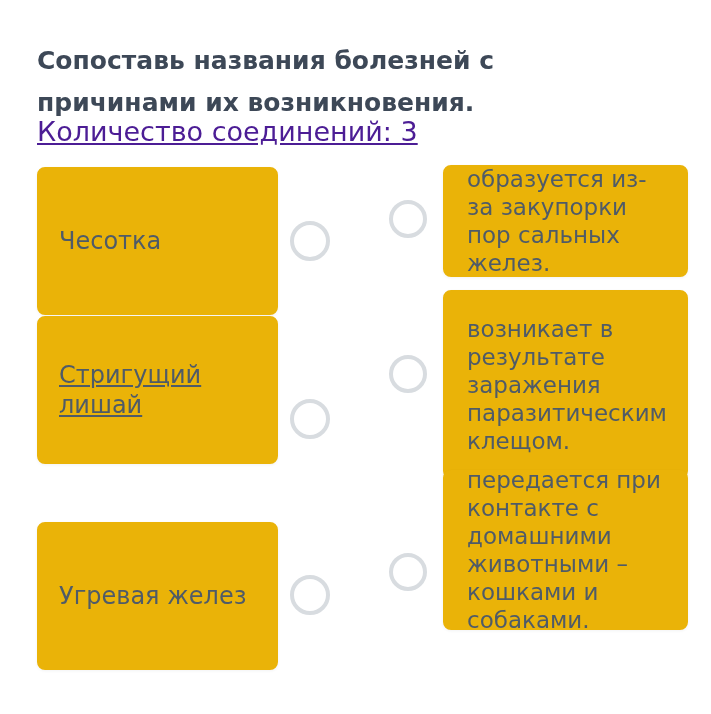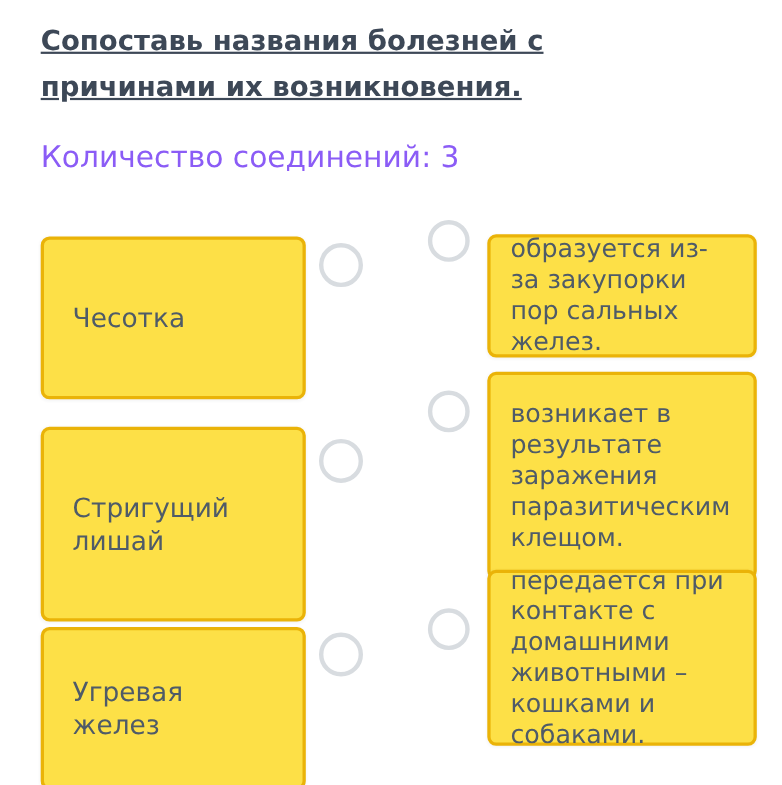--- a/index.html
+++ b/index.html
@@ -12,60 +12,59 @@
     overflow: hidden;
   }
   .stage {
     position: absolute;
     left: 0; top: 0;
     width: 711px; height: 714px;
     background: #ffffff;
   }
   .task-title {
     position: absolute;
-    left: 37px; top: 16px;
+    left: 37px; top: 40px;
     width: 600px;
     font-size: 25px;
     font-weight: bold;
     line-height: 42px;
     color: #3d4857;
-    text-decoration: underline;
   }
   .connections-count {
     position: absolute;
-    left: 37px; top: 128px;
+    left: 37px; top: 116px;
     width: 600px;
     font-size: 27px;
     font-weight: 400;
-    color: #8b5cf6;
+    color: #4c1d95;
+    text-decoration: underline;
   }
   .card {
     position: absolute;
-    background: #fde047;
-    border: 3px solid #eab308;
+    background: #eab308;
+    border: 6px solid #eab308;
     border-radius: 8px;
     box-shadow: 0 1px 3px rgba(40,50,60,0.06);
     color: #4f5b68;
     display: flex;
     align-items: center;
-    margin-top: 48px;
   }
   .card .card-text {
     display: block;
     width: 100%;
   }
   .card.left {
     left: 37px;
     width: 241px;
     font-size: 24px;
     line-height: 30px;
-    padding: 0 26px;
+    padding: 0 16px;
   }
   .card.l1 { top: 167px; height: 148px; }
-  .card.l2 { top: 340px; height: 177px; }
+  .card.l2 { top: 316px; height: 148px; text-decoration: underline; }
   .card.l3 { top: 522px; height: 148px; }
   .card.right {
     left: 443px;
     width: 245px;
     font-size: 23px;
     line-height: 28px;
     padding: 0 18px;
   }
   .card.r1 { top: 165px; height: 112px; }
   .card.r2 { top: 290px; height: 189px; }

